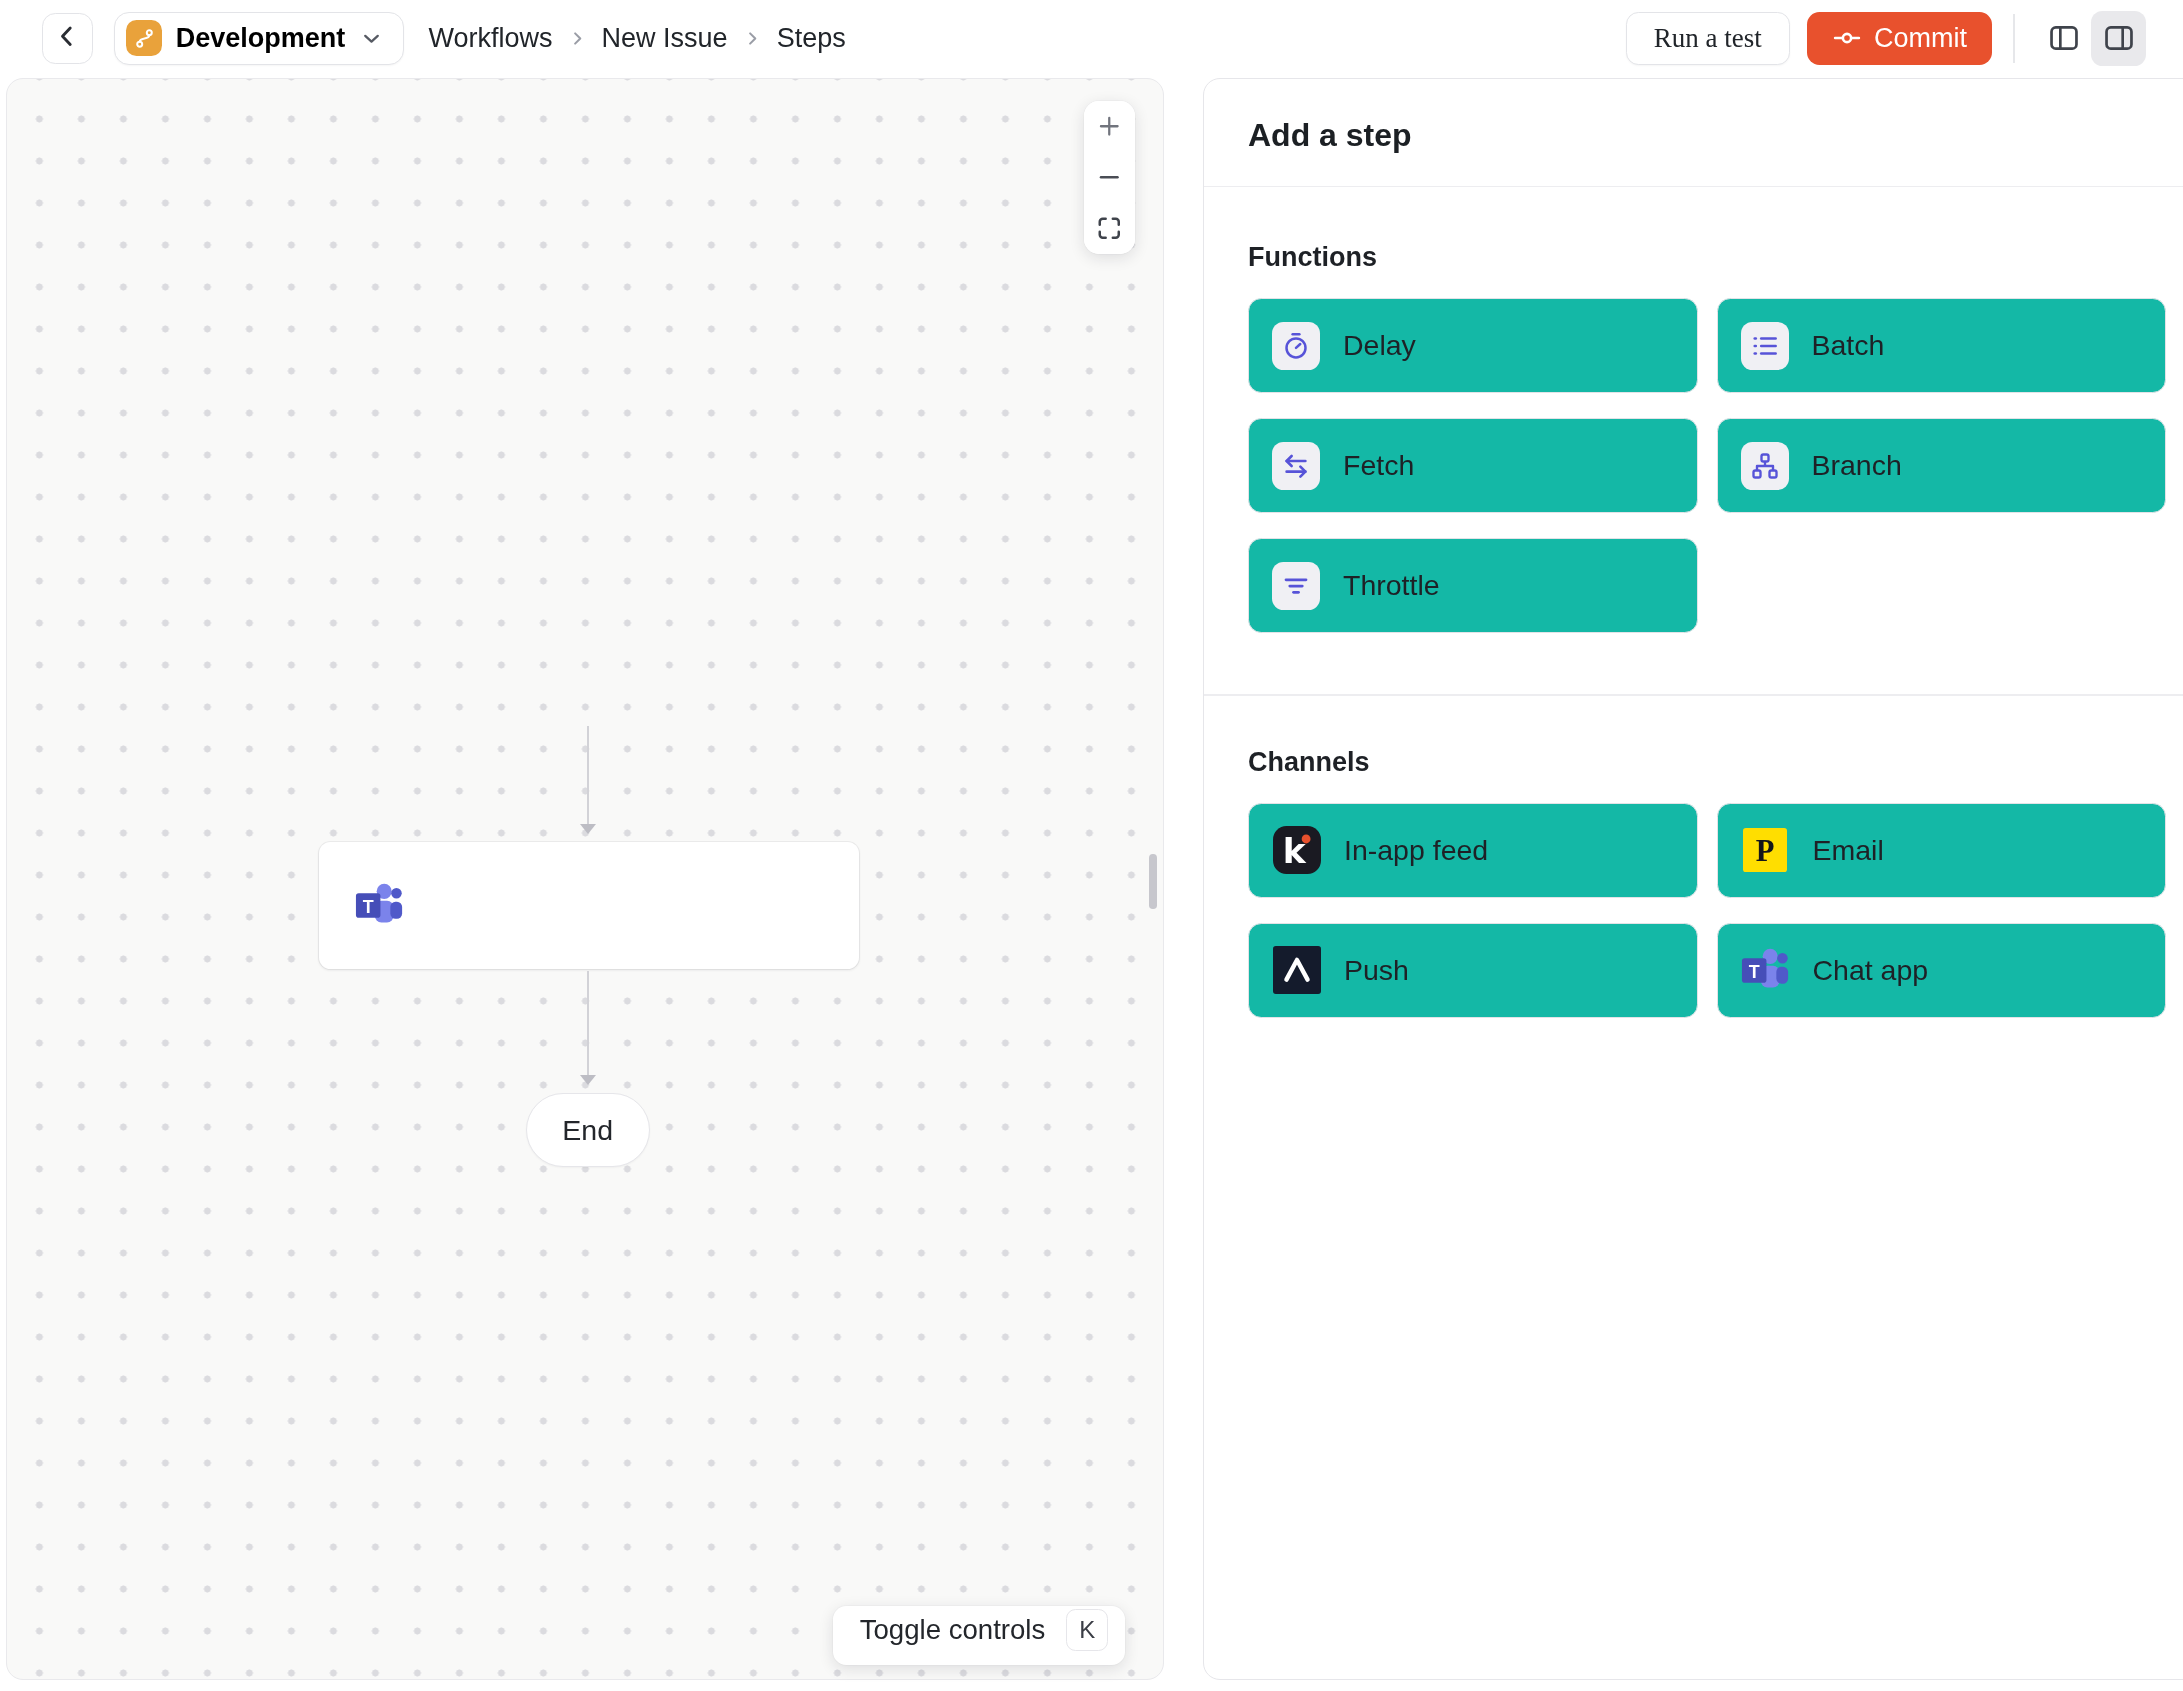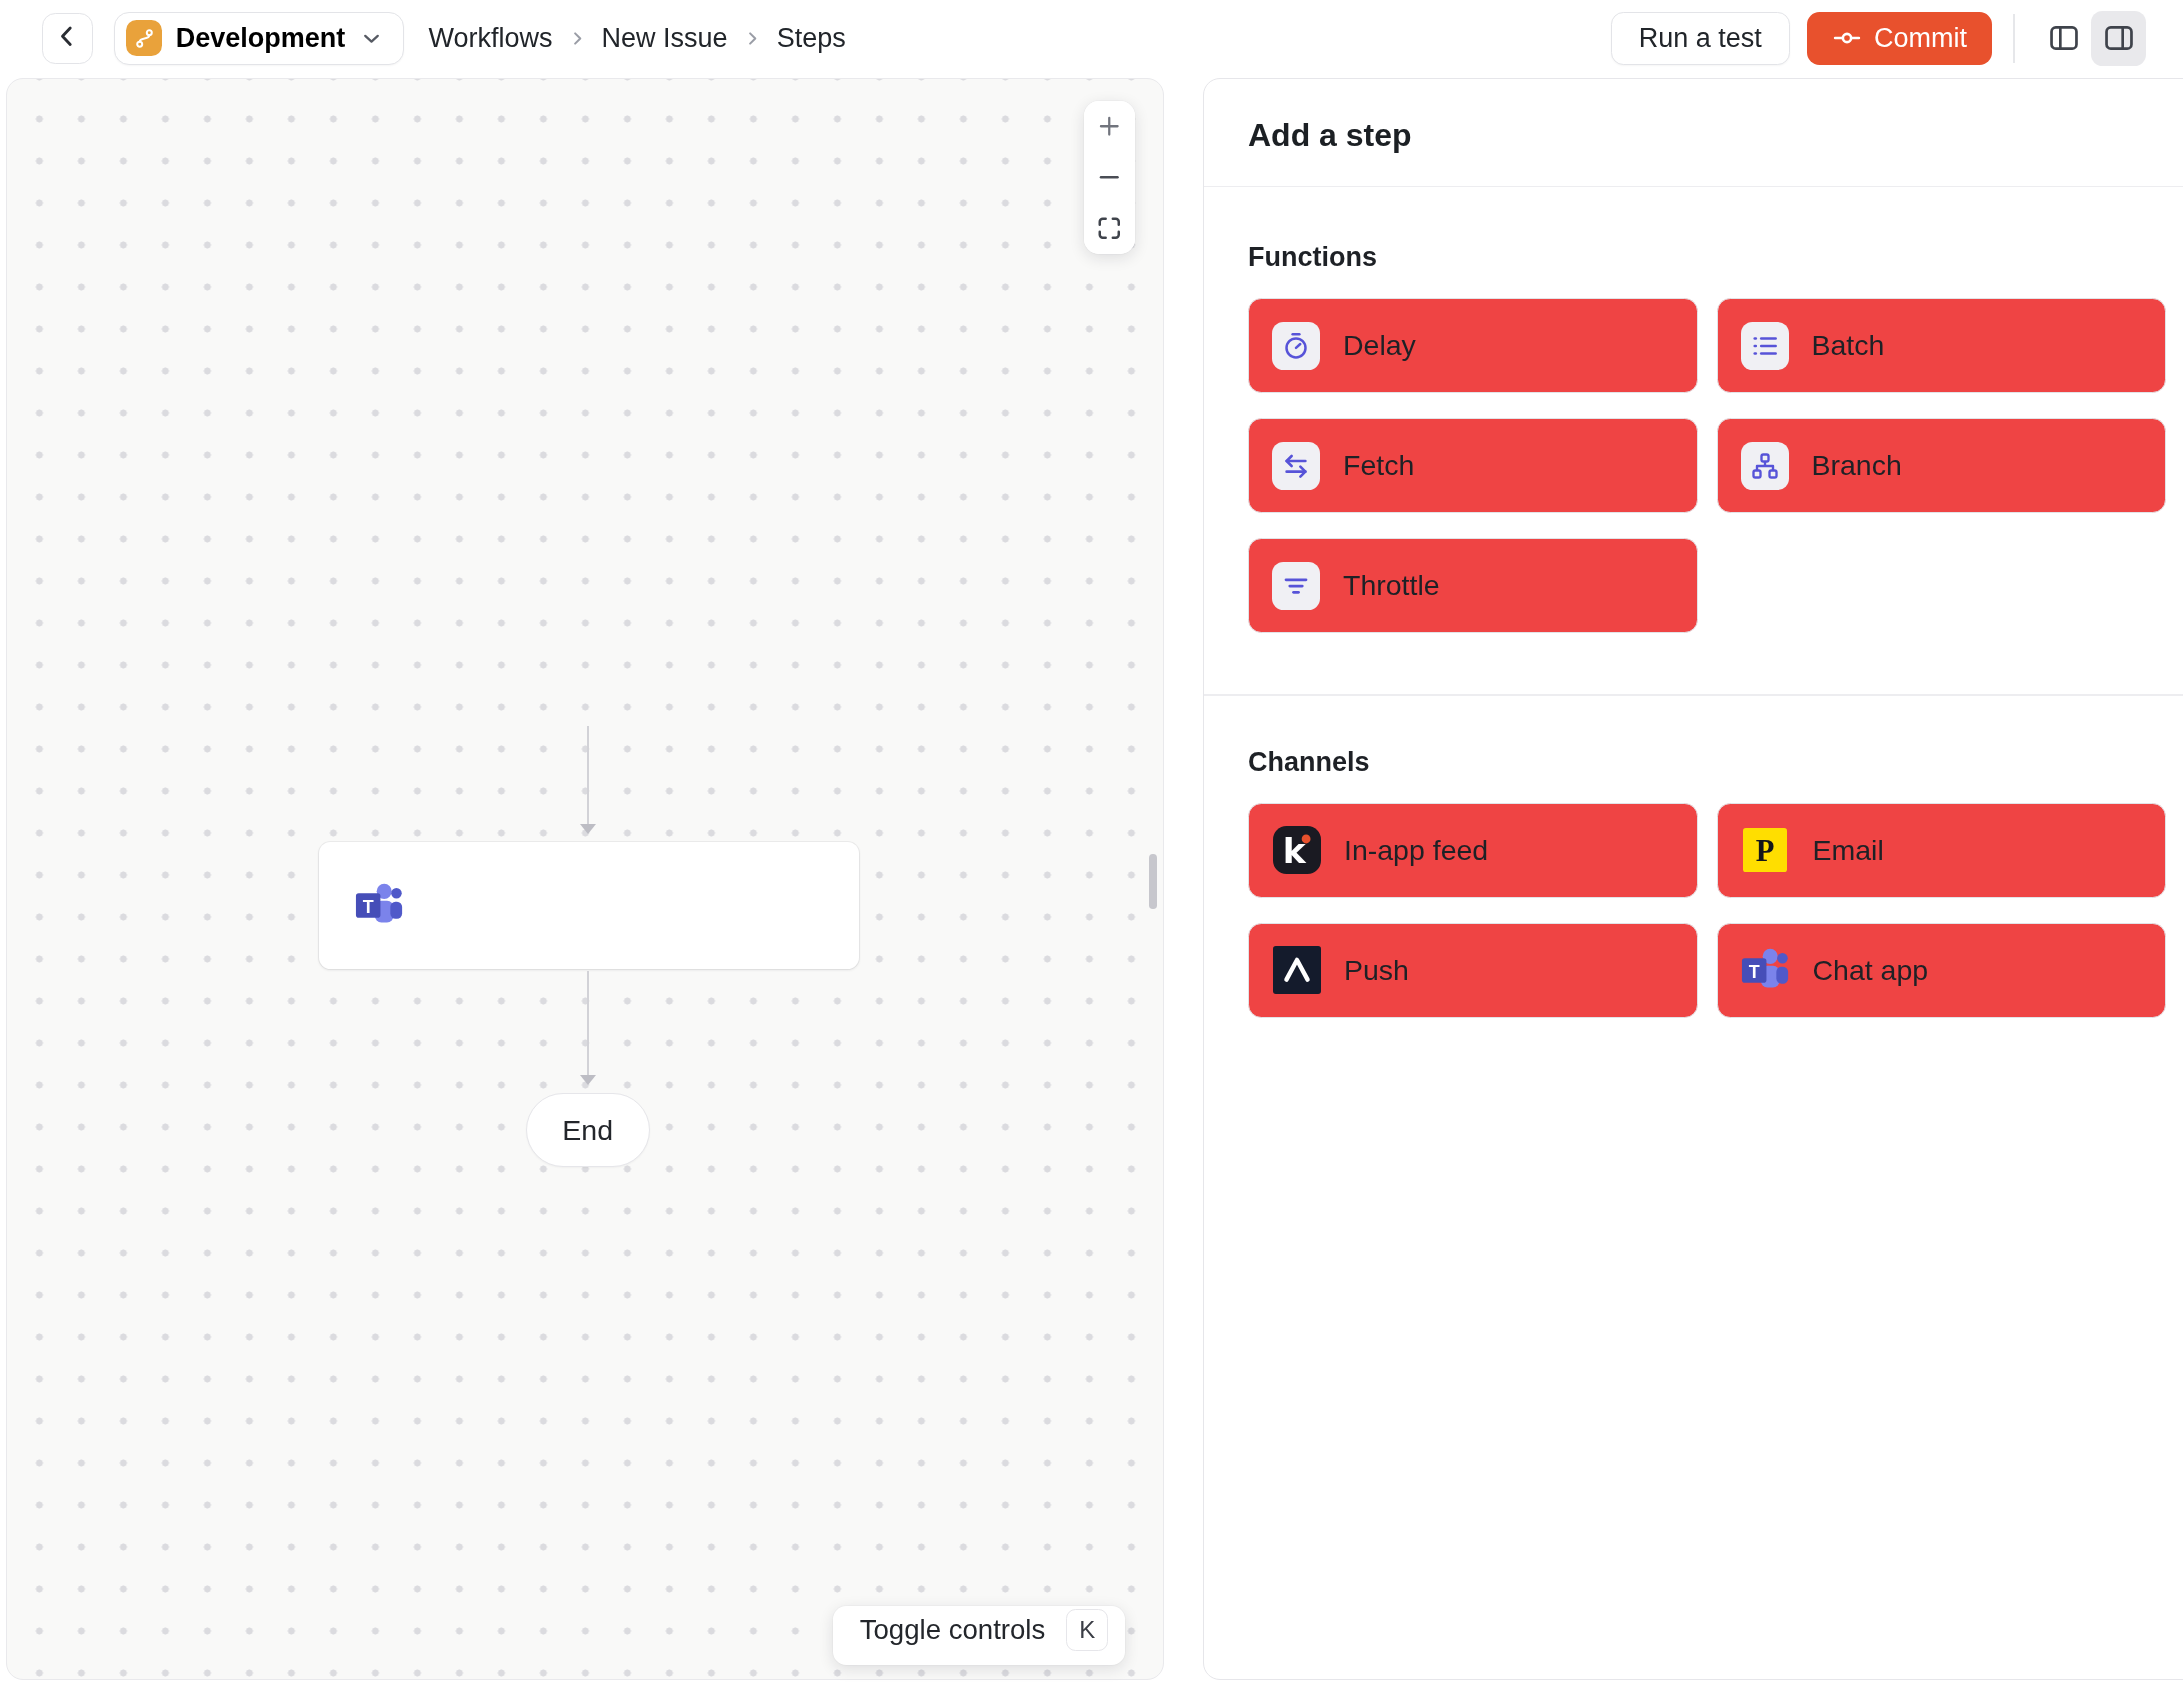--- a/index.html
+++ b/index.html
@@ -11,21 +11,21 @@
   .topbar{position:absolute;left:0;top:0;width:2184px;height:76px;display:flex;align-items:center;padding:0 38px 0 42px;background:#fff;}
   .icon-btn{display:flex;align-items:center;justify-content:center;background:#fff;border:1.9px solid #E3E4E8;border-radius:13.3px;cursor:pointer;}
   .back-btn{width:51px;height:51px;}
   .env-pill{display:flex;align-items:center;gap:13.3px;height:53px;margin-left:21px;padding:0 19px 0 11.4px;border:1.9px solid #E3E4E8;border-radius:15px;background:#fff;box-shadow:0 1px 1.9px rgba(0,0,0,.04);cursor:pointer;}
   .env-icon{width:36px;height:36px;border-radius:10.5px;background:#E9A23B;display:flex;align-items:center;justify-content:center;}
   .env-label{font-size:27px;font-weight:600;color:#000000;}
   .breadcrumb{display:flex;align-items:center;gap:15px;margin-left:25px;}
   .crumb{font-size:27px;font-weight:500;color:#21252A;cursor:pointer;}
   .crumb-sep{display:flex;align-items:center;}
   .spacer{flex:1;}
-  .run-test-btn{height:53px;padding:0 27px;border:1.9px solid #E3E4E8;border-radius:12.4px;background:#fff;font-size:27px;font-weight:500;color:#21252A;display:flex;align-items:center;box-shadow:0 1px 1.9px rgba(0,0,0,.04);cursor:pointer;}
+  .run-test-btn{height:53px;padding:0 27px;border:1.9px solid #E3E4E8;border-radius:12.4px;background:#fff;font-size:27px;font-weight:500;color:#21252A;display:flex;align-items:center;box-shadow:0 1px 1.9px rgba(0,0,0,.04);cursor:pointer;font-family:Liberation Serif, serif;}
   .commit-btn{height:53px;margin-left:17px;padding:0 25px;border:none;border-radius:12.4px;background:#E8512D;color:#fff;font-size:27px;font-weight:500;display:flex;align-items:center;gap:12.4px;cursor:pointer;}
   .topbar-divider{width:1.9px;height:49px;background:#E6E7EA;margin:0 21px;}
   .panel-toggle{width:55px;height:55px;border:none;background:transparent;border-radius:11.4px;display:flex;align-items:center;justify-content:center;cursor:pointer;}
   .panel-toggle.active{background:#E9E9EC;}
 
   
   .canvas{position:absolute;left:5.7px;top:78px;width:1158px;height:1602px;background:#F9F9F8;border:1.9px solid #E9E9EC;border-radius:17px;
     background-image:radial-gradient(circle,#DBDBDF 3.3px,transparent 3.8px);background-size:42px 42px;background-position:11.4px 19px;}
   .zoom-controls{position:absolute;left:1077px;top:22px;width:51px;background:#fff;border-radius:15px;box-shadow:0 3.8px 15px rgba(25,28,40,.12),0 0 0 1px rgba(0,0,0,.02);display:flex;flex-direction:column;overflow:hidden;}
   .zoom-btn{width:51px;height:51px;display:flex;align-items:center;justify-content:center;background:#fff;border:none;cursor:pointer;}
@@ -51,21 +51,21 @@
 
   
   .side-panel{position:absolute;left:1203px;top:78px;width:1008px;height:1602px;background:#fff;border:1.9px solid #E6E6EA;border-radius:17px;overflow:hidden;}
   .panel-header{padding:38px 44px 32px 44px;border-bottom:1.9px solid #EDEDF0;}
   .panel-title{font-size:32px;font-weight:600;color:#1C2024;}
   .panel-body{padding:0 44px;}
   .section-label{font-size:27px;font-weight:600;color:#1E2126;}
   .section-functions .section-label{margin-top:55px;}
   .section-channels .section-label{margin-top:51px;}
   .card-grid{margin-top:25px;display:grid;grid-template-columns:1fr 1fr;column-gap:19px;row-gap:25px;}
-  .step-card{height:95px;background:#ef4444;border:1.9px solid #E2E3E7;border-radius:13.3px;display:flex;align-items:center;gap:23px;padding:0 23px;cursor:pointer;}
+  .step-card{height:95px;background:#14b8a6;border:1.9px solid #E2E3E7;border-radius:13.3px;display:flex;align-items:center;gap:23px;padding:0 23px;cursor:pointer;}
   .fn-icon-box{width:48px;height:48px;border-radius:11.4px;background:#F0F0F4;display:flex;align-items:center;justify-content:center;flex:0 0 auto;}
   .ch-icon-box{width:49px;height:49px;display:flex;align-items:center;justify-content:center;flex:0 0 auto;}
   .card-label{font-size:28.5px;font-weight:500;color:#1E2126;}
   .panel-divider{height:1.9px;background:#EDEDF0;margin:61px -44px 0 -44px;}
 </style>
 </head>
 <body>
 
 <div id="app">
 

